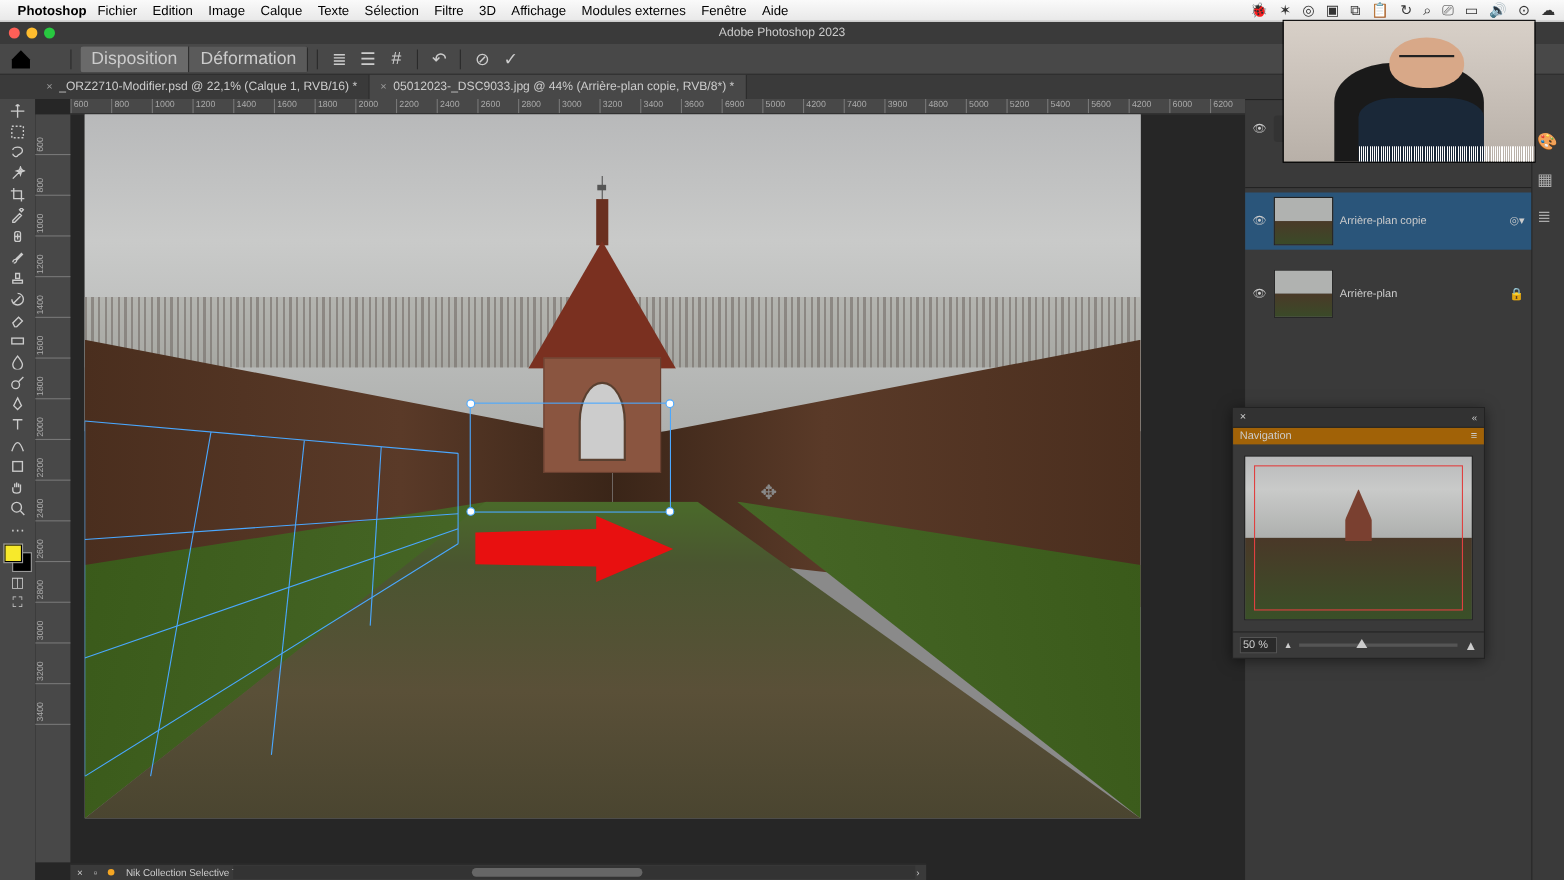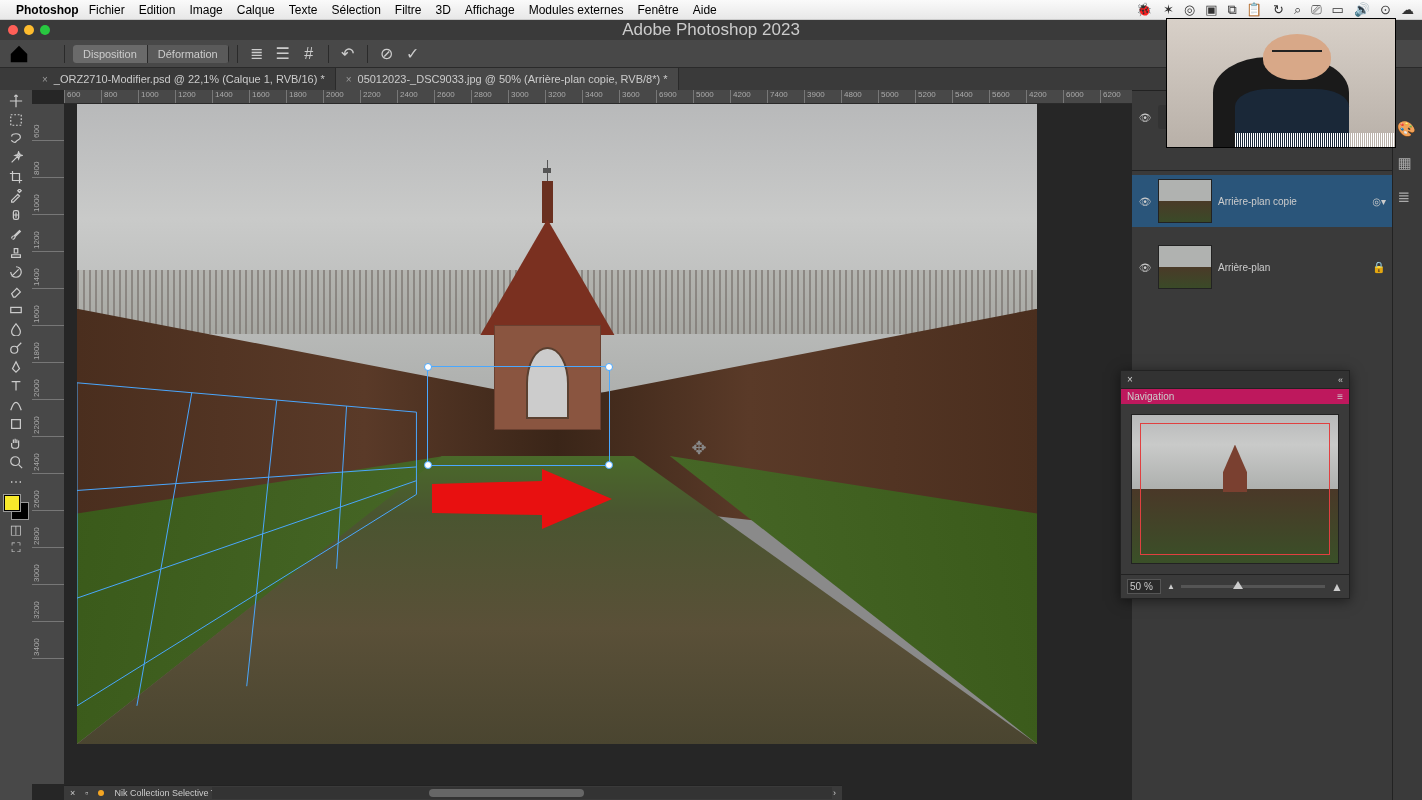--- a/index.html
+++ b/index.html
@@ -5,30 +5,30 @@
     * { margin:0; padding:0; box-sizing:border-box; font-family:-apple-system,BlinkMacSystemFont,"Segoe UI",sans-serif; }
     body { width:1422px; height:800px; background:#323232; overflow:hidden; position:relative; }
     
     .mac-menubar { height:20px; background:linear-gradient(#fafafa,#e8e8e8); display:flex; align-items:center; padding:0 8px; font-size:12px; color:#000; border-bottom:1px solid #ccc; }
     .mac-menubar .apple { font-size:14px; margin-right:8px; }
     .mac-menubar .app-name { font-weight:700; margin-right:10px; }
     .mac-menubar .menu-item { margin-right:14px; cursor:default; }
     .mac-menubar .spacer { flex:1; }
     .mac-menubar .tray-icon { margin-left:10px; font-size:13px; color:#333; }
     
-    .title-bar { height:20px; background:#3a3a3a; display:flex; align-items:center; padding:0 8px; color:#ccc; font-size:17px; position:relative; }
+    .title-bar { height:20px; background:#3a3a3a; display:flex; align-items:center; padding:0 8px; color:#ccc; font-size:11px; position:relative; }
     .traffic { display:flex; gap:6px; }
     .traffic span { width:10px; height:10px; border-radius:50%; display:block; }
     .tl-close{background:#ff5f57;} .tl-min{background:#febc2e;} .tl-max{background:#28c840;}
     .title-bar .title { position:absolute; left:50%; transform:translateX(-50%); }
     
     .options-bar { height:28px; background:#484848; display:flex; align-items:center; padding:0 8px; gap:4px; border-bottom:1px solid #2a2a2a; }
     .opt-btn { width:22px; height:22px; display:flex; align-items:center; justify-content:center; color:#ccc; border-radius:3px; }
     .seg { display:flex; background:#333; border-radius:3px; overflow:hidden; }
-    .seg-btn { padding:3px 10px; font-size:11px; color:#ccc; background:#5a5a5a; border-right:1px solid #2a2a2a; }
+    .seg-btn { padding:3px 10px; font-size:16px; color:#ccc; background:#5a5a5a; border-right:1px solid #2a2a2a; }
     .seg-btn.active { background:#6a6a6a; }
     .divider-v { width:1px; height:18px; background:#2a2a2a; margin:0 4px; }
     
     .doc-tabs { height:22px; background:#3a3a3a; display:flex; align-items:stretch; padding-left:32px; font-size:11px; color:#ccc; }
     .doc-tab { display:flex; align-items:center; padding:0 10px; gap:6px; border-right:1px solid #2a2a2a; cursor:default; }
     .doc-tab.active { background:#484848; }
     .doc-tab .close-x { font-size:10px; color:#999; }
     
     .workspace { position:absolute; top:90px; bottom:0; left:0; right:0; display:flex; }
     .toolbox { width:32px; background:#484848; display:flex; flex-direction:column; align-items:center; padding-top:2px; gap:1px; }
@@ -184,21 +184,21 @@
   <div class="opt-btn">✓</div>
 </div>
 
 <div class="doc-tabs">
   <div class="doc-tab">
     <span class="close-x">×</span>
     <span>_ORZ2710-Modifier.psd @ 22,1% (Calque 1, RVB/16) *</span>
   </div>
   <div class="doc-tab active">
     <span class="close-x">×</span>
-    <span>05012023-_DSC9033.jpg @ 50% (Arrière-plan copie, RVB/8*) *</span>
+    <span>05012023-_DSC9033.jpg @ 44% (Arrière-plan copie, RVB/8*) *</span>
   </div>
 </div>
 
 <div class="workspace">
 
   <div class="toolbox">
     <div class="tool">
         <svg viewBox="0 0 16 16">
           <path d="M8 1v14M1 8h14M8 1l-2 2M8 1l2 2"></path>
         </svg>
@@ -455,21 +455,21 @@
     <div class="dock-ic">▦</div>
     <div class="dock-ic">≣</div>
   </div>
 </div>
 
 <div class="nav-panel">
   <div class="nav-header">
     <span class="x">×</span>
     <span style="margin-left:auto;font-size:9px">«</span>
   </div>
-  <div style="padding:2px 6px;background:#be185d;display:flex;align-items:center">
+  <div style="padding:2px 6px;background:#a16207;display:flex;align-items:center">
     <span>Navigation</span>
     <span class="burger" style="margin-left:auto">≡</span>
   </div>
   <div class="nav-preview">
     <div class="sky" style="height:50%"></div>
     <div style="position:absolute;bottom:0;left:0;right:0;height:50%;background:linear-gradient(#4a3828,#3a5028)"></div>
     <div style="position:absolute;top:20%;left:44%;width:12%;height:32%;background:#7a4030;clip-path:polygon(50% 0,100% 60%,100% 100%,0 100%,0 60%)"></div>
     <div class="viewport-box"></div>
   </div>
   <div class="nav-footer">

